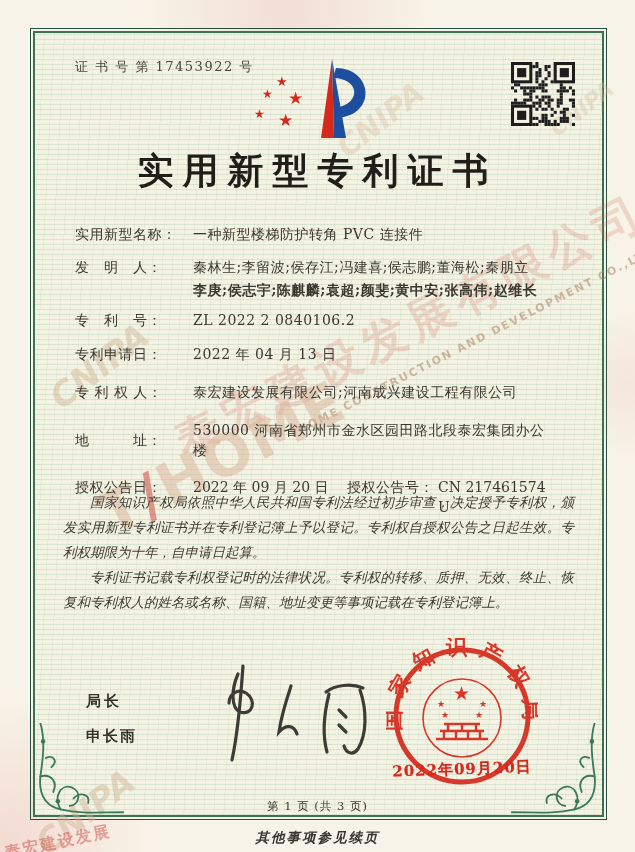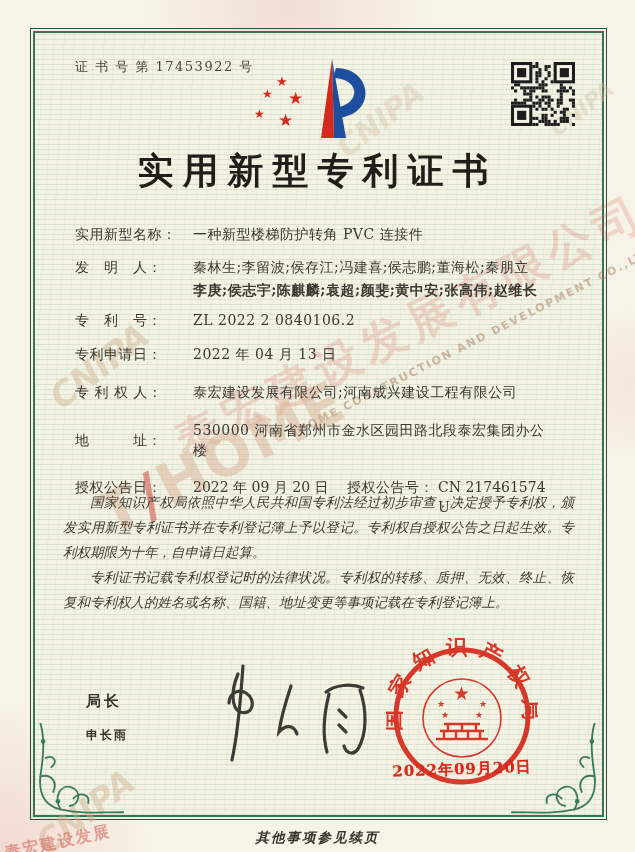--- a/index.html
+++ b/index.html
@@ -26,21 +26,21 @@
   .val{flex:1;letter-spacing:.5px;}
   .mb-a{margin-bottom:13px;}.mb-b{margin-bottom:3px;}.mb-c{margin-bottom:10px;font-weight:bold;}
   .mb-d{margin-bottom:14px;}.mb-e{margin-bottom:18px;}.mb-f{margin-bottom:17px;align-items:center;}
   .grant .pair1{display:flex;width:272px;flex:none;}
   .grant .pair2{display:flex;flex:1;}
   .grant .lab2{flex:none;letter-spacing:.5px;margin-right:4px;}
   .paras{left:63px;top:490px;width:511px;font-size:13.5px;line-height:25px;color:#3f3a30;
     font-style:italic;text-align:justify;}
   .paras p{margin:0;text-indent:2em;}
   .sig-title{left:86px;top:692px;font-size:15px;font-weight:bold;color:#37332c;letter-spacing:3px;}
-  .sig-name{left:86px;top:727px;font-size:12px;font-weight:bold;color:#37332c;letter-spacing:2px;text-align:right;}
+  .sig-name{left:86px;top:727px;font-size:15px;font-weight:bold;color:#37332c;letter-spacing:2px;text-align:right;}
   .sig-svg{left:188px;top:662px;}
   .seal-svg{left:386px;top:638px;}
   .seal-date{left:376px;top:760px;width:172px;text-align:center;font-size:15px;font-weight:bold;
     color:#d5291b;transform:rotate(-2deg);letter-spacing:1px;text-shadow:0 0 1px rgba(213,41,27,.55);}
   .footer-page{left:0;right:0;top:799px;text-align:center;font-size:11.5px;color:#3c3833;letter-spacing:1px;}
   .cont-note{left:0;right:0;top:829px;text-align:center;font-size:13.5px;font-style:italic;
     color:#39352e;letter-spacing:2px;font-weight:bold;}
   .qr{left:511px;top:62px;}
   .logo{left:246px;top:54px;}
   .flourish-l{left:33px;top:723px;}
@@ -339,15 +339,16 @@
         <path d="M58,86 h36"></path>
         <path d="M54,93 h44"></path>
         <path d="M50,101 h52"></path>
         <path d="M62,86 v7 M76,86 v7 M90,86 v7"></path>
         <path d="M58,93 v8 M70,93 v8 M82,93 v8 M94,93 v8"></path>
       </g>
     </g>
   </svg>
   <div class="abs seal-date">2022年09月20日</div>
 
+  <div class="abs footer-page">第 1 页 (共 3 页)</div>
   <div class="abs cont-note">其他事项参见续页</div>
 
 </div>
 
 </body></html>

